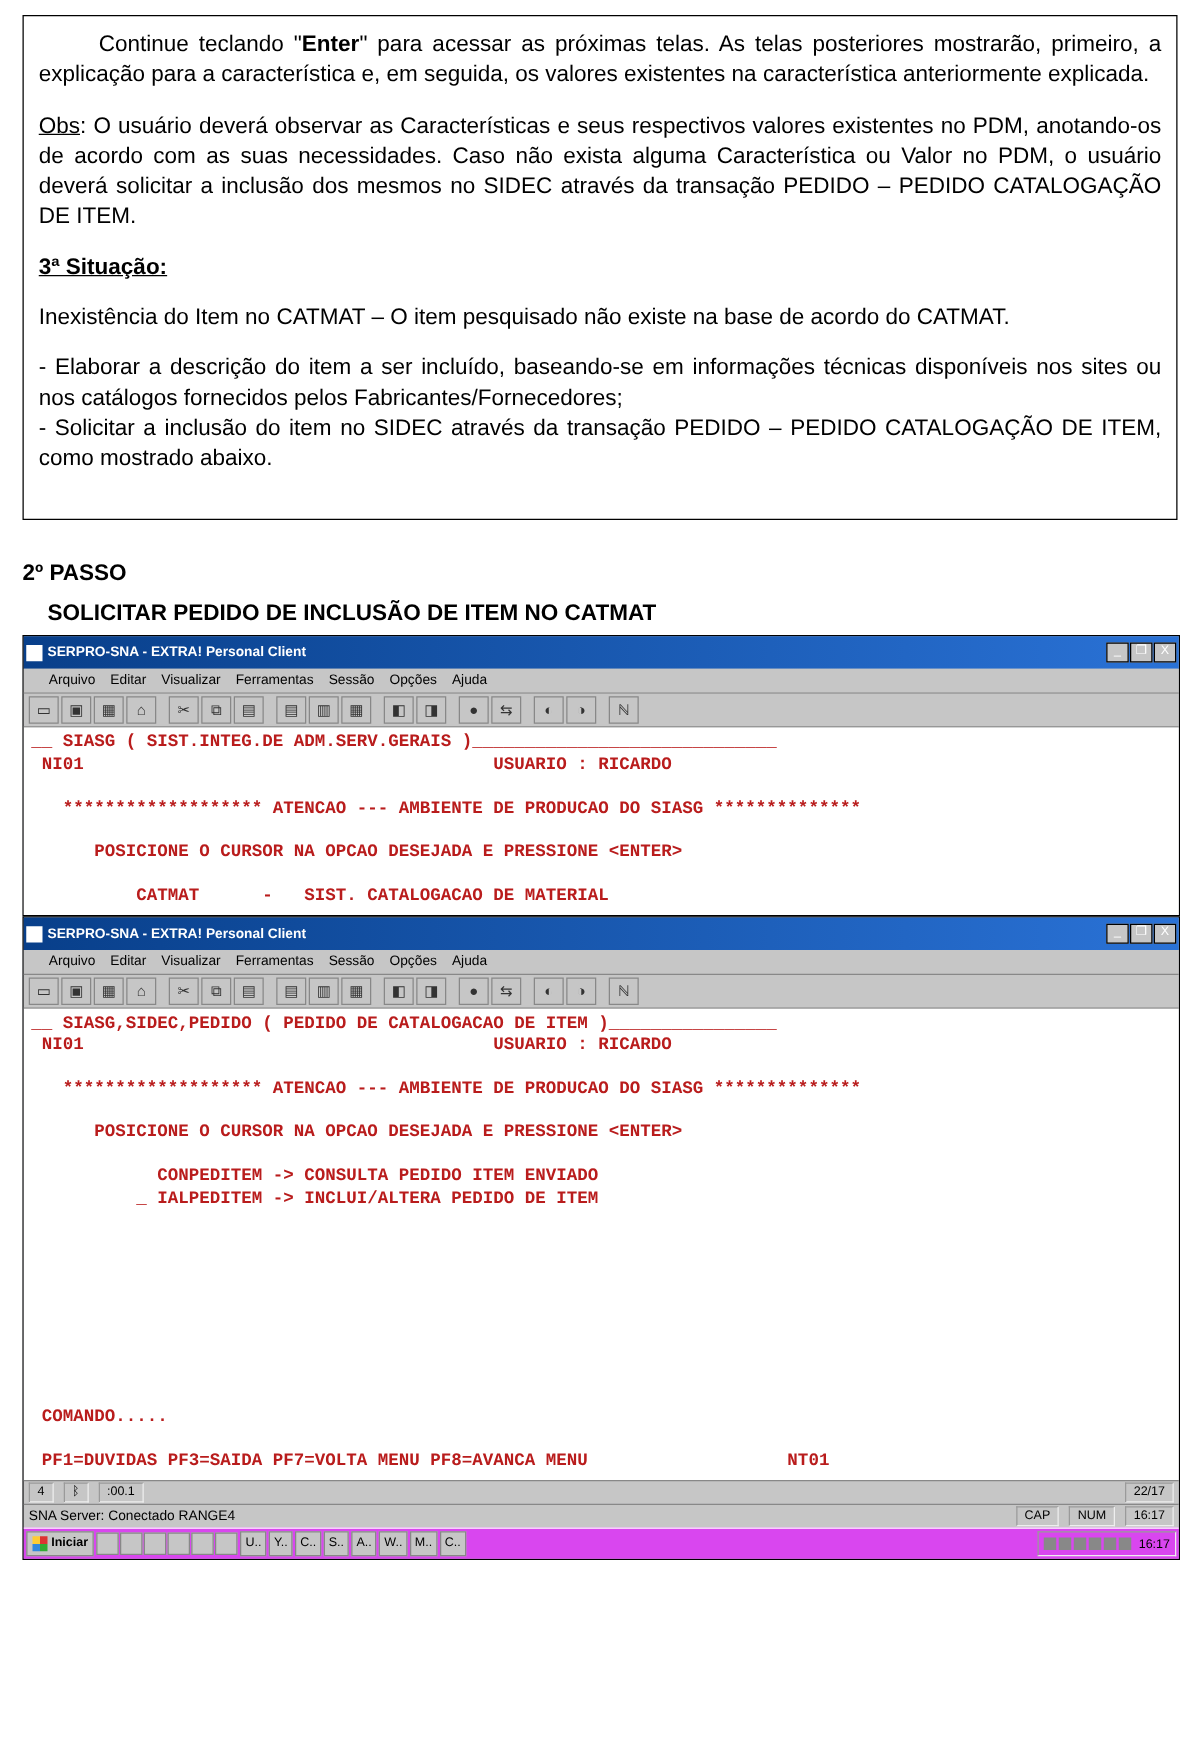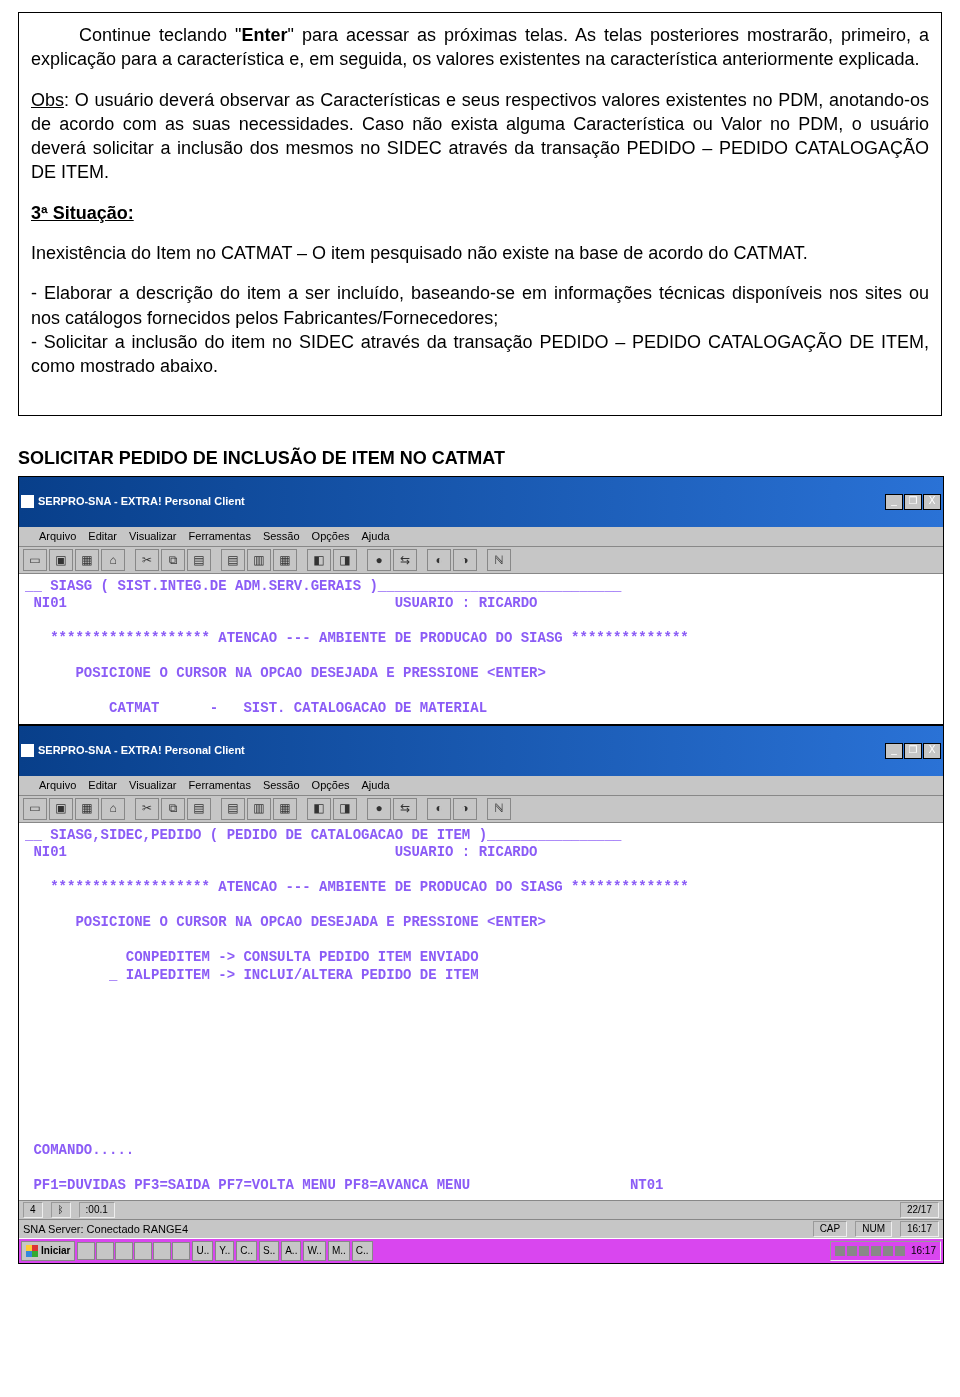--- a/index.html
+++ b/index.html
@@ -17,39 +17,39 @@
   }
   .boxed {
     border: 1px solid #000;
     padding: 10px 12px 20px 12px;
     margin-bottom: 30px;
   }
   .para { margin: 0 0 16px 0; text-align: justify; }
   .para.indent { text-indent: 48px; }
   .sit-label { text-decoration: underline; font-weight: bold; }
   .passo { font-weight: bold; margin: 24px 0 8px 0; }
-  .section-title { font-weight: bold; margin-bottom: 6px; }
+  .section-title { font-weight: bold; margin-bottom: 6px; margin-left: 20px; }
   .screenshot-stack { border: none; width: 924px; }
 
   
   .win {
     border: 1px solid #000;
     background: #c0c3c8;
     font-family: "MS Sans Serif", Tahoma, Arial, sans-serif;
     font-size: 11px;
     color: #000;
     width: 100%;
   }
   .titlebar {
     background: linear-gradient(to right, #083f8a, #2a72d6);
     color: #fff;
     display: flex;
     align-items: center;
     justify-content: space-between;
-    padding: 16px 2px;
+    padding: 4px 2px;
     height: 18px;
   }
   .titlebar .left { display: flex; align-items: center; gap: 4px; }
   .titlebar .ico {
     width: 13px; height: 13px;
     background: #fff;
     display: inline-block;
   }
   .titlebar .ttxt { font-weight: bold; font-size: 11px; }
   .winbtns { display: flex; gap: 1px; }
@@ -90,21 +90,21 @@
   }
   .tsep { width: 6px; }
   .terminal {
     background: #ffffff;
     font-family: "Courier New", monospace;
     font-weight: bold;
     font-size: 14px;
     padding: 4px 6px 6px 6px;
     white-space: pre;
     line-height: 1.25;
-    color: #8b5cf6;
+    color: #b91c1c;
   }
   .terminal.short { min-height: 90px; }
   .terminal.tall { min-height: 280px; }
   .statusbar {
     background: #c6c6c6;
     display: flex;
     align-items: center;
     font-size: 11px;
     padding: 0 4px;
     border-top: 1px solid #888;
@@ -179,20 +179,21 @@
       <span class="u">Obs</span><span>: O usuário deverá observar as Características e seus respectivos valores existentes no PDM, anotando-os de acordo com as suas necessidades. Caso não exista alguma Característica ou Valor no PDM, o usuário deverá solicitar a inclusão dos mesmos no SIDEC através da transação PEDIDO – PEDIDO CATALOGAÇÃO DE ITEM.</span>
     </p>
     <p class="para">
       <span class="sit-label">3ª Situação:</span>
     </p>
     <p class="para">Inexistência do Item no CATMAT – O item pesquisado não existe na base de acordo do CATMAT.</p>
     <p class="para" style="white-space:pre-line">- Elaborar a descrição do item a ser incluído, baseando-se em informações técnicas disponíveis nos sites ou nos catálogos fornecidos pelos Fabricantes/Fornecedores;
 - Solicitar a inclusão do item no SIDEC através da transação PEDIDO – PEDIDO CATALOGAÇÃO DE ITEM, como mostrado abaixo.</p>
   </div>
 
+  <div class="passo">2º PASSO</div>
   <div class="section-title">SOLICITAR PEDIDO DE INCLUSÃO DE ITEM NO CATMAT</div>
 
   <div class="screenshot-stack">
 
     <div class="win">
       <div class="titlebar">
         <div class="left">
           <span class="ico"></span>
           <span class="ttxt">SERPRO-SNA - EXTRA! Personal Client</span>
         </div>

